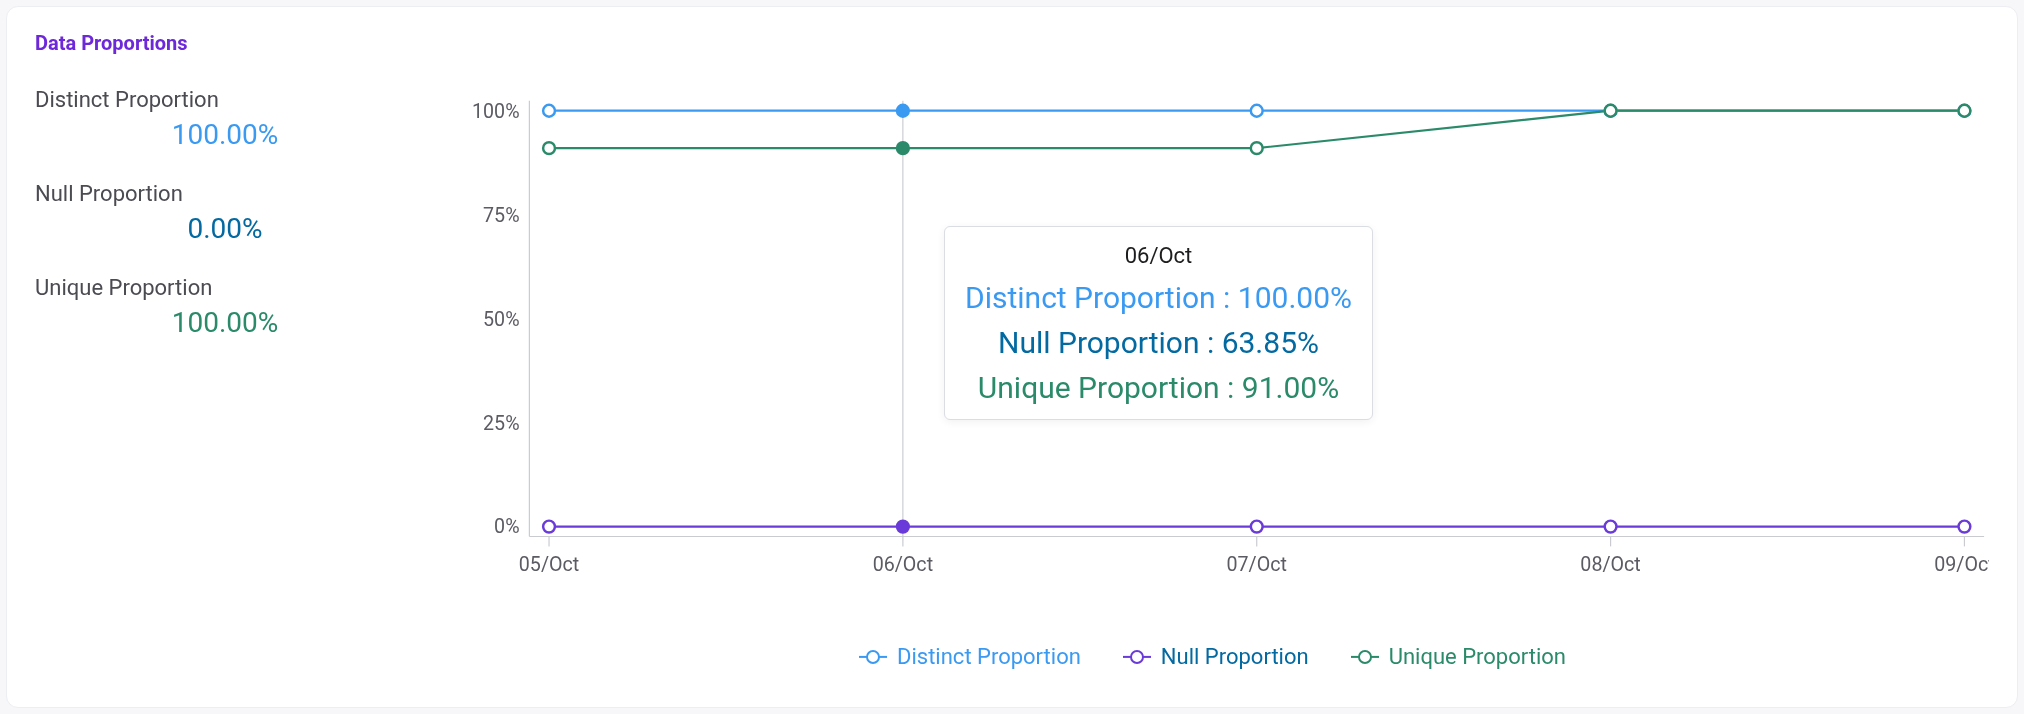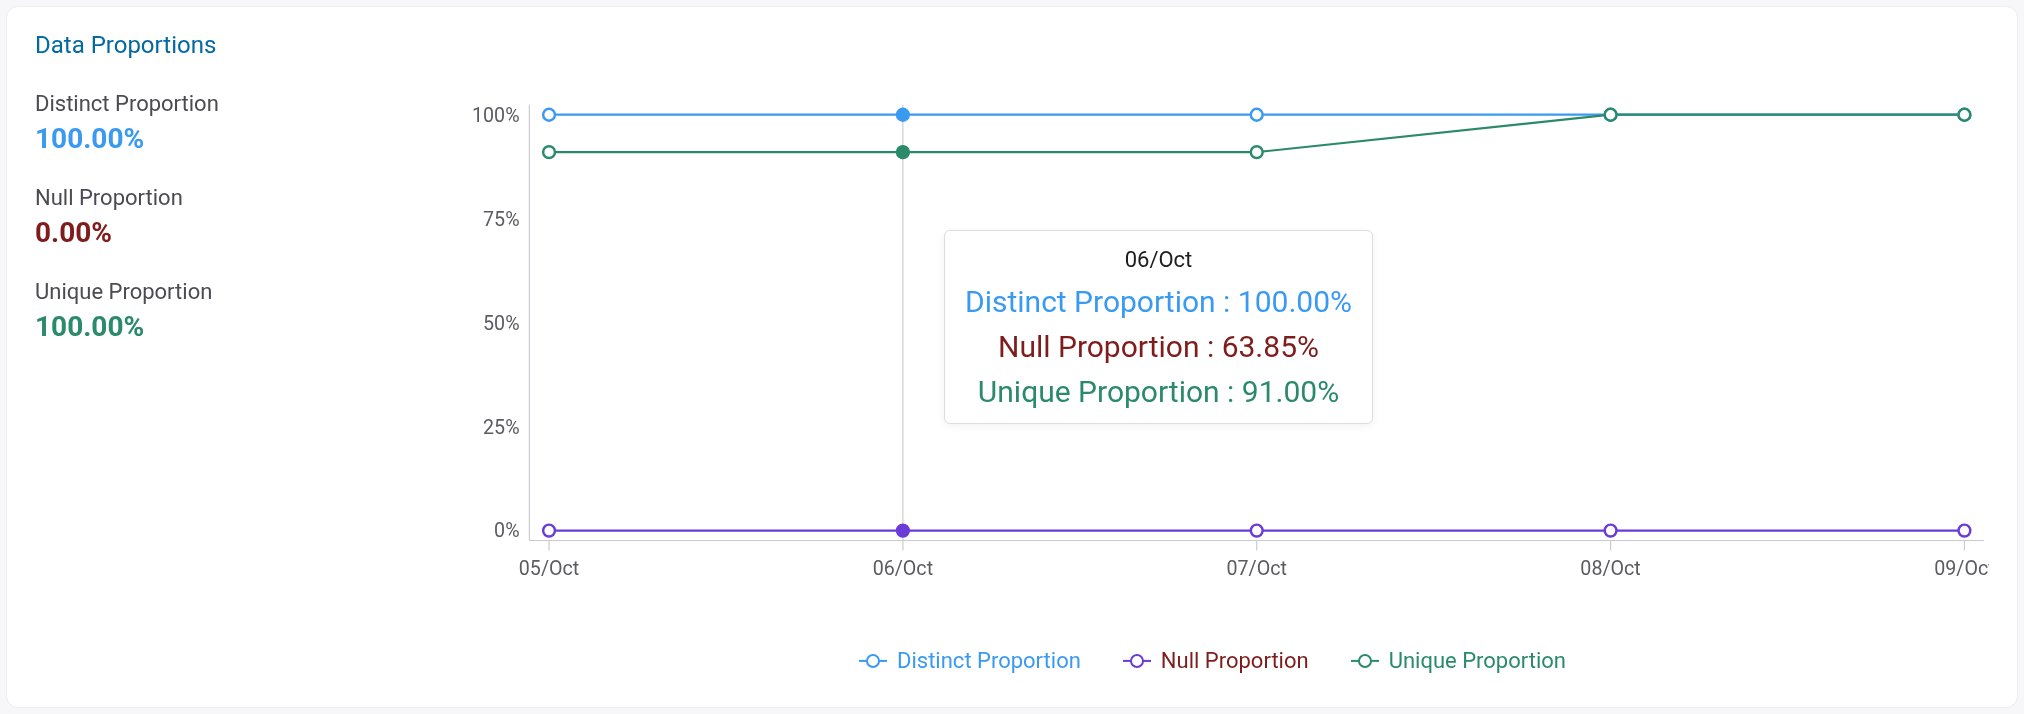--- a/index.html
+++ b/index.html
@@ -11,46 +11,47 @@
   .card {
     background: #fff;
     border: 1px solid #eceef2;
     border-radius: 12px;
     padding: 24px 28px 22px 28px;
     width: 2012px;
     height: 702px;
     position: relative;
   }
   .card-title {
-    font-size: 24px;
-    font-weight: 400;
-    color: #0369a1;
+    font-size: 20px;
+    font-weight: 700;
+    color: #6d28d9;
     margin-bottom: 26px;
   }
   .content-row {
     display: flex;
     gap: 21px;
     height: calc(100% - 50px);
   }
   .stats-col {
     width: 380px;
     padding-top: 6px;
   }
   .stat-block { margin-bottom: 30px; }
   .stat-label {
     font-size: 22px;
     color: #4b4b52;
     margin-bottom: 6px;
   }
   .stat-value {
     font-size: 28px;
-    font-weight: 700;
+    font-weight: 400;
+    text-align: center;
   }
   .clr-distinct { color: #3a9af2; }
-  .clr-null     { color: #7f1d1d; }
+  .clr-null     { color: #0369a1; }
   .clr-unique   { color: #2a8a6a; }
 
   .chart-col {
     flex: 1;
     position: relative;
     text-align: center;
   }
   svg.chart-svg { width: 100%; height: 100%; }
 
   .axis-text {

